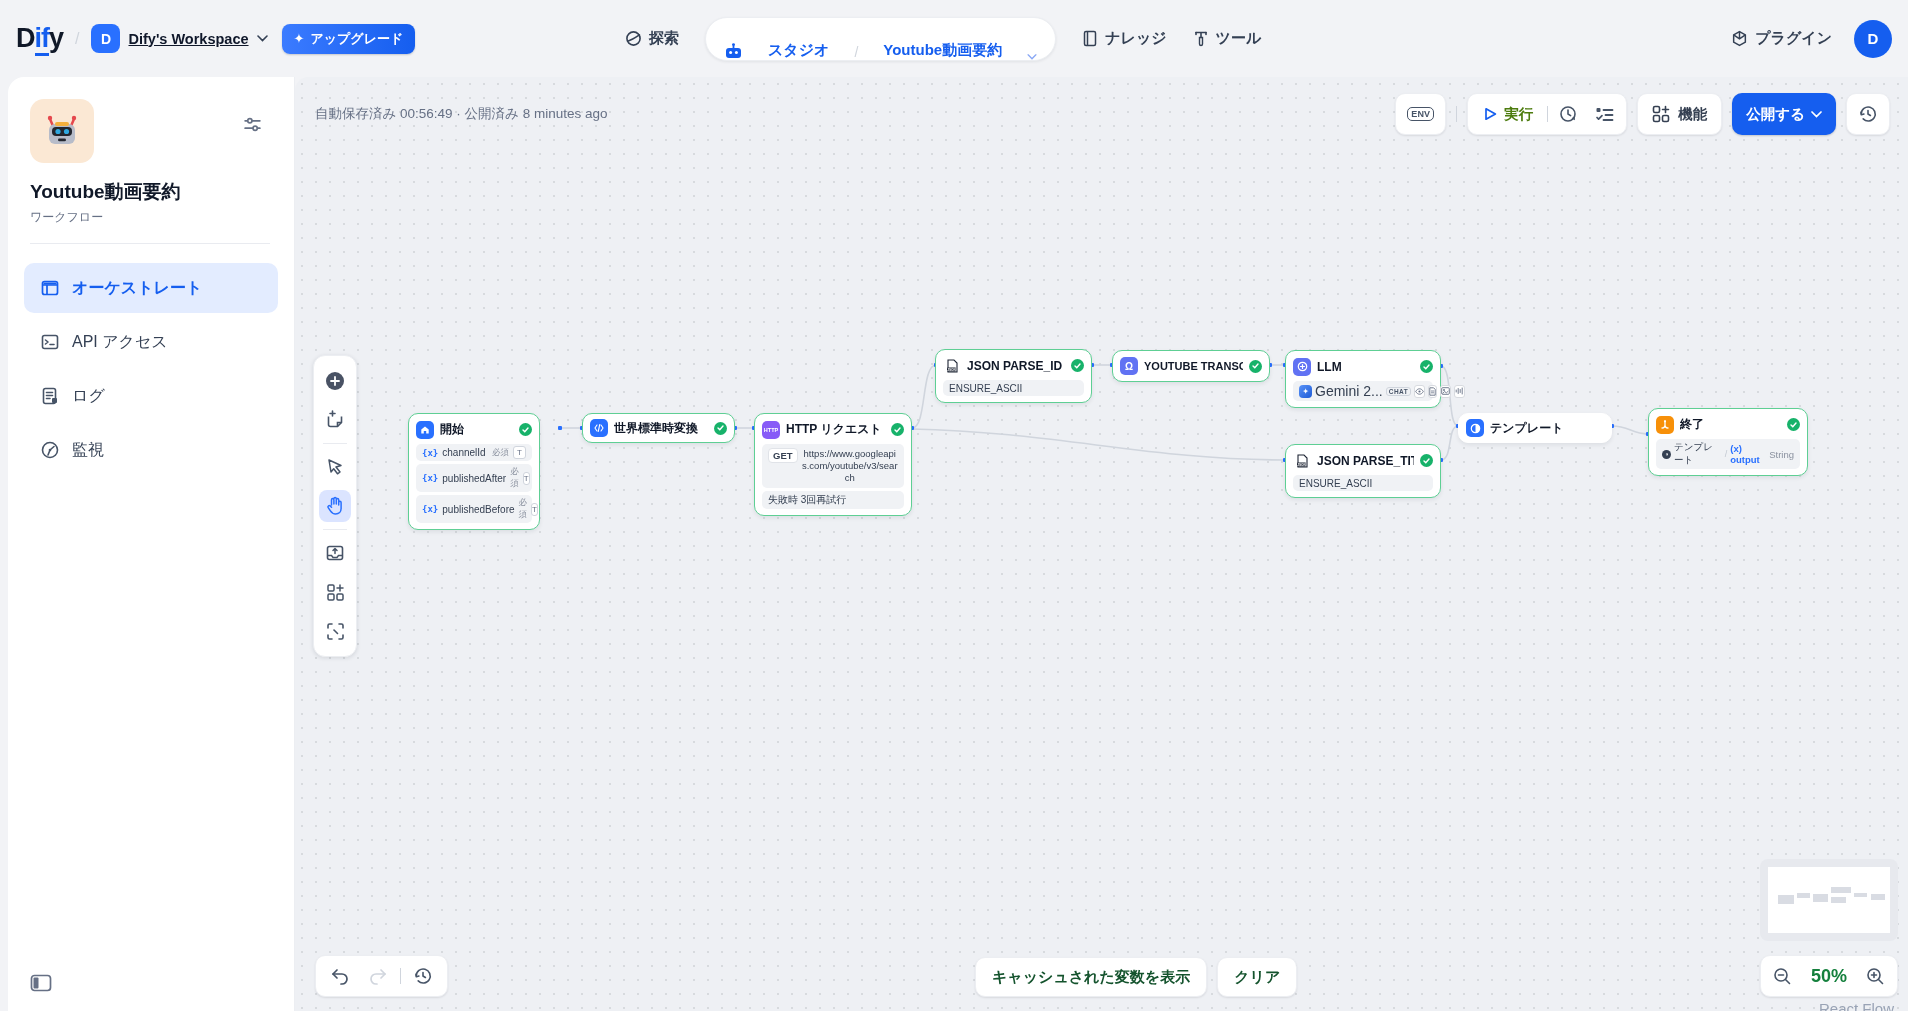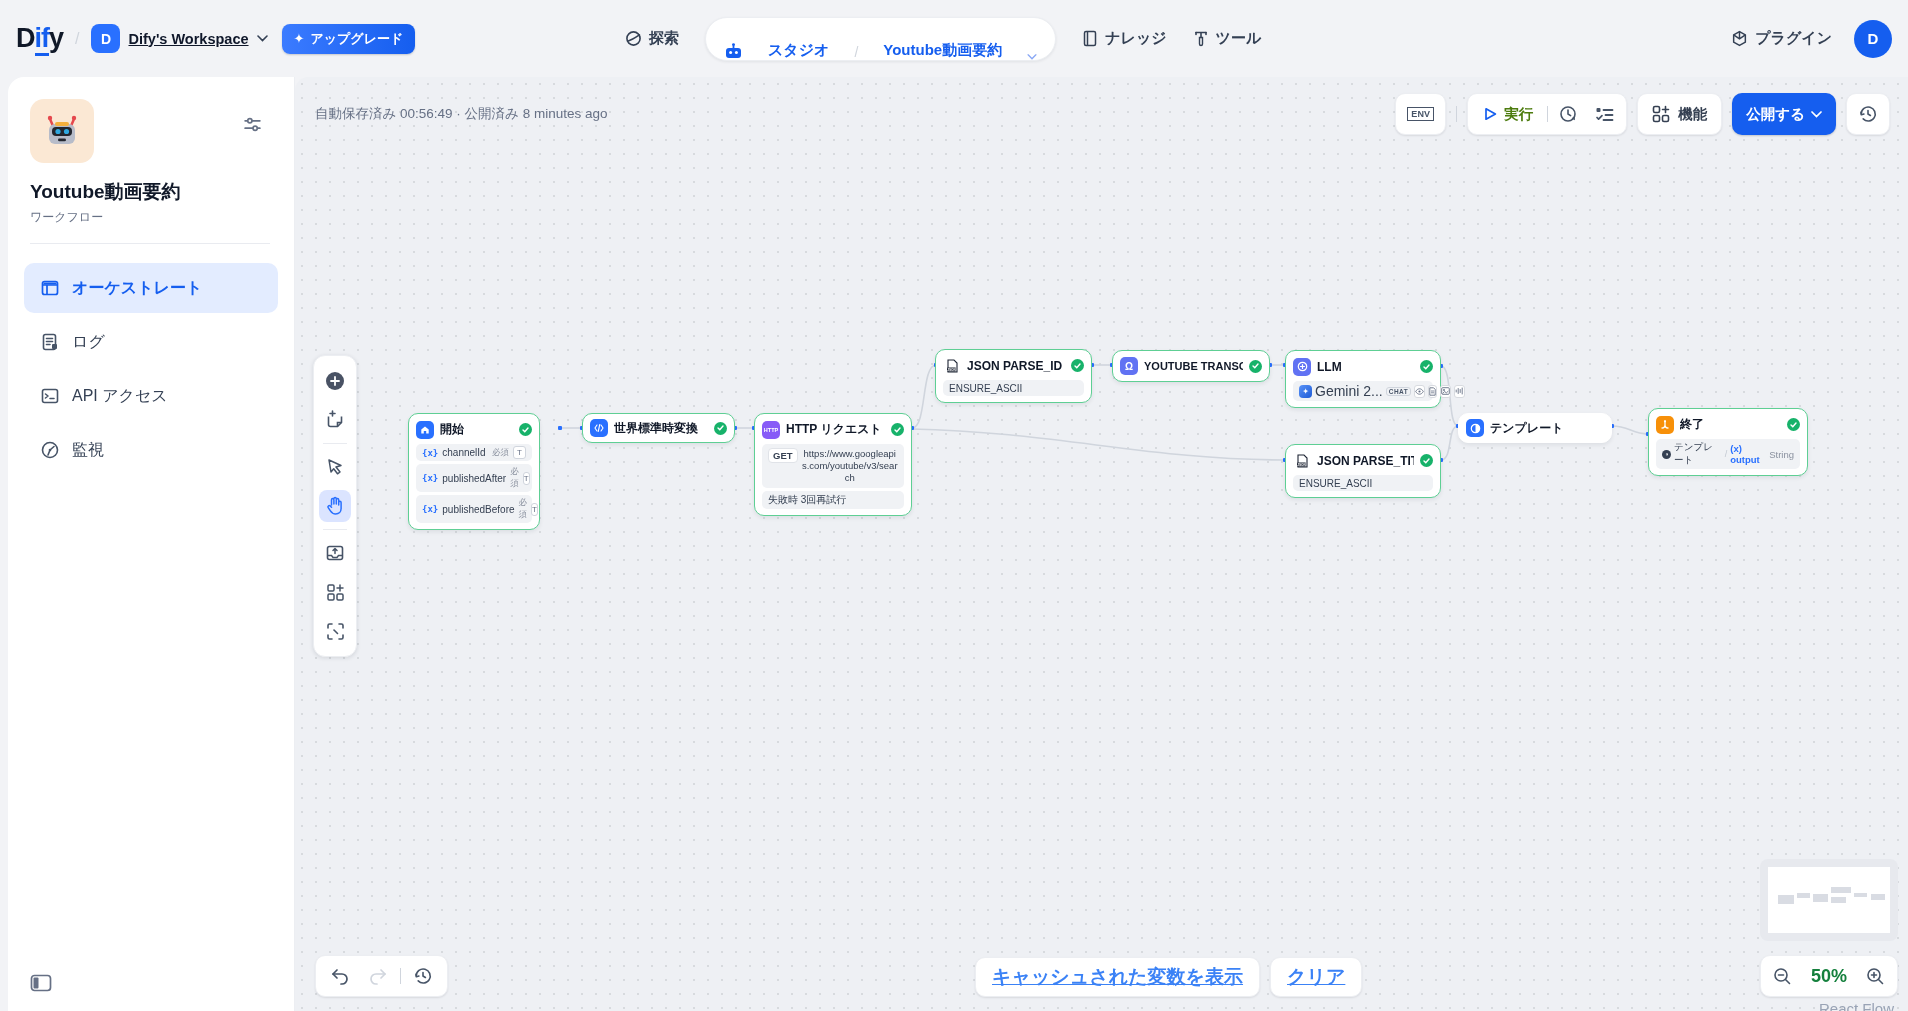--- a/index.html
+++ b/index.html
@@ -49,21 +49,21 @@
   .canvas { position:absolute; left:295px; top:77px; width:1613px; height:934px;
     background:#eef0f4; border-top-left-radius:14px; overflow:hidden;
     background-image:radial-gradient(circle,#d7dade 1px,transparent 1.3px);
     background-size:14px 14px; }
   .statusbar { position:absolute; left:20px; top:28px; font-size:13.5px; color:#667085; }
 
   .pill { background:#fff; border-radius:10px; box-shadow:0 1px 2px rgba(16,24,40,.1);
     border:0.5px solid #eceef2; display:flex; align-items:center; }
   .tr-bar { position:absolute; right:18px; top:16px; display:flex; align-items:center; gap:10px; }
   .env-btn { height:42px; padding:0 11px; cursor:pointer; }
-  .env-badge { border:1.5px solid #475467; border-radius:0; padding:1px 3px;
+  .env-badge { border:1.5px solid #475467; border-radius:5px; padding:1px 3px;
     font-size:9px; font-weight:800; color:#475467; letter-spacing:.2px; }
   .vdiv { width:1px; height:16px; background:#d0d5dd; }
   .run-group { height:42px; padding:0 6px; gap:4px; }
   .run-btn { display:flex; align-items:center; gap:7px; color:#4d7c0f; font-size:14.5px;
     font-weight:600; padding:0 10px; cursor:pointer; }
   .ic-btn { width:32px; height:32px; border-radius:8px; display:flex; align-items:center;
     justify-content:center; color:#475467; cursor:pointer; }
   .feat-btn { height:42px; padding:0 14px; gap:8px; font-size:14.5px; font-weight:600;
     color:#354052; cursor:pointer; }
   .publish-btn { height:42px; padding:0 14px; border-radius:10px; background:#155eef; color:#fff;
@@ -74,21 +74,21 @@
   .left-tools { position:absolute; left:18px; top:278px; width:44px; background:#fff;
     border-radius:12px; box-shadow:0 1px 4px rgba(16,24,40,.12); border:0.5px solid #eceef2;
     display:flex; flex-direction:column; align-items:center; padding:9px 0; gap:7px; }
   .tool { width:32px; height:32px; border-radius:8px; display:flex; align-items:center;
     justify-content:center; color:#475467; cursor:pointer; }
   .tool.active { background:#dbe4ff; color:#2970ff; }
   .hdiv { width:24px; height:1px; background:#e9ebf0; }
 
   .bl-bar { position:absolute; left:20px; bottom:14px; height:42px; padding:0 8px; gap:6px; }
   .bc-bar { position:absolute; left:680px; bottom:14px; display:flex; gap:10px; }
-  .text-pill { height:40px; padding:0 16px; font-size:19px; color:#3b82f6; font-weight:600; cursor:pointer;text-decoration:underline; }
+  .text-pill { height:40px; padding:0 16px; font-size:15px; color:#14532d; font-weight:600; cursor:pointer; }
 
   .minimap { position:absolute; right:10px; bottom:70px; width:138px; height:82px;
     background:#e7e9ee; border-radius:8px; padding:8px; }
   .minimap-inner { width:100%; height:100%; background:#fff; position:relative; }
   .mm-rect { position:absolute; background:#d9dce3; }
   .zoom-bar { position:absolute; right:10px; bottom:14px; width:138px; height:42px;
     justify-content:space-between; padding:0 12px; }
   .zoom-val { font-size:18px; color:#15803d; font-weight:600; }
   .attribution { position:absolute; right:14px; bottom:-6px; font-size:15px; color:#99a3b5; }
 
@@ -224,32 +224,32 @@
     <div class="sb-item active">
       <svg width="20" height="20" viewBox="0 0 20 20">
           <rect x="2.5" y="3.5" width="15" height="13" rx="2" stroke="#155eef" stroke-width="1.7" fill="none"></rect>
           <path d="M2.5 7h15M7 7v9.5" stroke="#155eef" stroke-width="1.7"></path>
           <rect x="3.5" y="4.5" width="13" height="2" fill="#155eef"></rect>
         </svg>
       <span>オーケストレート</span>
     </div>
     <div class="sb-item">
       <svg width="20" height="20" viewBox="0 0 20 20">
+          <rect x="2.5" y="3.5" width="15" height="13" rx="2" stroke="#475467" stroke-width="1.6" fill="none"></rect>
+          <path d="M5.5 8l2.5 2-2.5 2M10 12.5h4" stroke="#475467" stroke-width="1.6" fill="none" stroke-linecap="round" stroke-linejoin="round"></path>
+        </svg>
+      <span>API アクセス</span>
+    </div>
+    <div class="sb-item">
+      <svg width="20" height="20" viewBox="0 0 20 20">
           <rect x="3.5" y="2.5" width="12" height="15" rx="2" stroke="#475467" stroke-width="1.6" fill="none"></rect>
           <path d="M6.5 6.5h6M6.5 9.5h6M6.5 12.5h3.5" stroke="#475467" stroke-width="1.6" stroke-linecap="round"></path>
           <rect x="12" y="12" width="5" height="5" rx="1" fill="#475467"></rect>
         </svg>
       <span>ログ</span>
-    </div>
-    <div class="sb-item">
-      <svg width="20" height="20" viewBox="0 0 20 20">
-          <rect x="2.5" y="3.5" width="15" height="13" rx="2" stroke="#475467" stroke-width="1.6" fill="none"></rect>
-          <path d="M5.5 8l2.5 2-2.5 2M10 12.5h4" stroke="#475467" stroke-width="1.6" fill="none" stroke-linecap="round" stroke-linejoin="round"></path>
-        </svg>
-      <span>API アクセス</span>
     </div>
     <div class="sb-item">
       <svg width="20" height="20" viewBox="0 0 20 20">
           <circle cx="10" cy="10" r="7.5" stroke="#475467" stroke-width="1.6" fill="none"></circle>
           <path d="M10 10L14 6.5M10 10l-2 5" stroke="#475467" stroke-width="1.6" stroke-linecap="round"></path>
           <circle cx="10" cy="10" r="1.3" fill="#475467"></circle>
         </svg>
       <span>監視</span>
     </div>
   </div>

